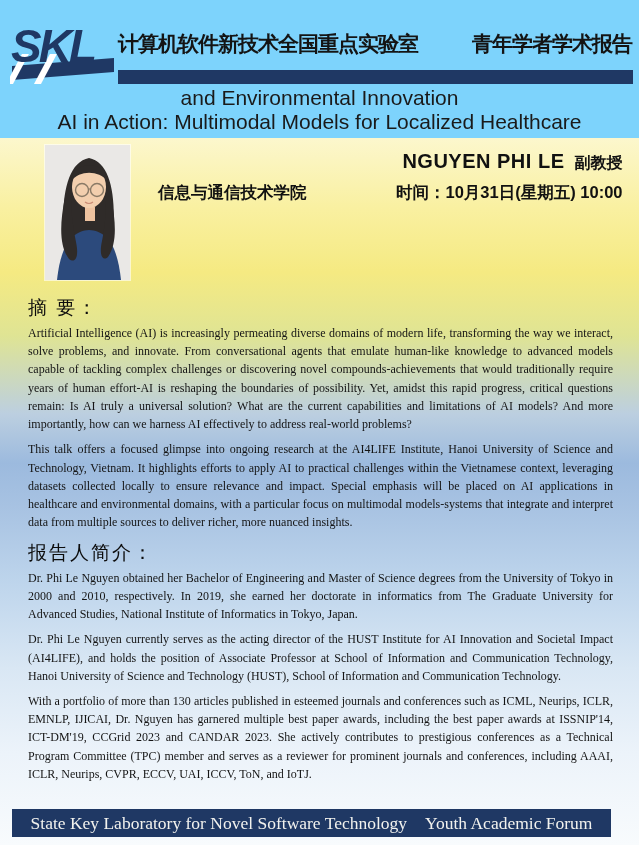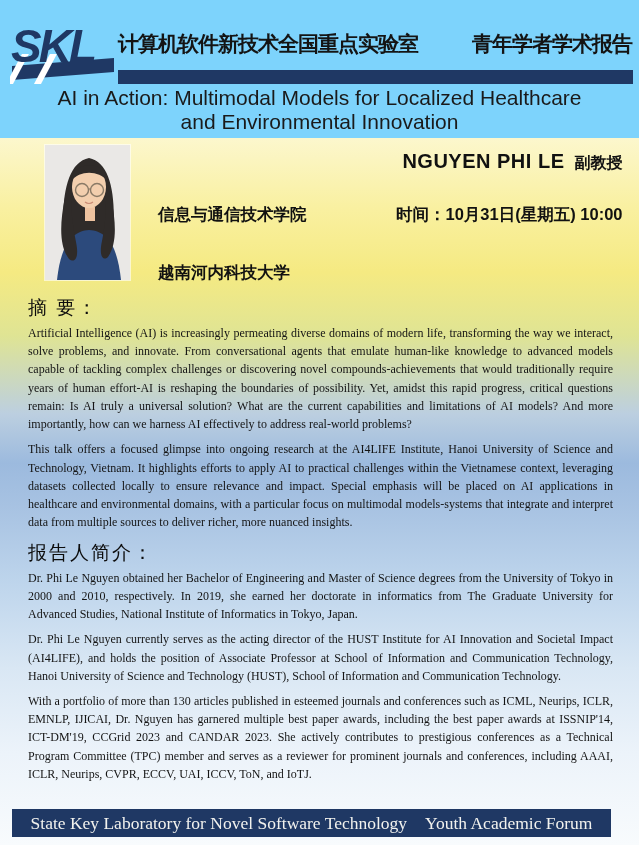--- a/index.html
+++ b/index.html
@@ -23,21 +23,21 @@
       #bccfe0 39%, #9cbade 46%, #a7c2e2 52%, #bed5ec 63%,
       #d9e7f4 75%, #ecf3fa 87%, #f8fbfd 100%);}
 
   
   .speaker-row{display:flex;padding:7px 20px 0 45px;height:142px;}
   .speaker-photo{width:85px;height:135px;flex:0 0 85px;box-shadow:0 0 0 1px rgba(255,255,255,.6);}
   .speaker-info{margin-left:28px;flex:1;padding-top:5px;}
   .speaker-name-row{font-size:20px;font-weight:bold;letter-spacing:.5px;text-align:right;}
   .speaker-name-row .sp-title{font-size:16px;margin-left:10px;letter-spacing:0;}
   .info-row{display:flex;font-weight:bold;font-size:16.5px;}
-  .info-row.r1{margin-top:30px;}
+  .info-row.r1{margin-top:8px;}
   .info-row.r2{margin-top:36px;}
   .info-left{width:238px;}
   .info-right{white-space:nowrap;}
 
   
   .sec-heading{margin:8px 0 3px 28px;font-size:19px;font-weight:normal;
                letter-spacing:2px;color:#0c0c0c;}
   .para{margin:0 26px 7px 28px;font-family:"Liberation Serif",serif;
         font-size:12px;line-height:1.52;text-align:justify;color:#141414;}
 
@@ -61,22 +61,22 @@
       <rect x="30" y="34" width="7" height="30" fill="#ffffff" transform="skewX(-28)"></rect>
       <rect x="58" y="34" width="7" height="30" fill="#ffffff" transform="skewX(-28)"></rect>
       <text x="1" y="42" font-family="Liberation Sans, sans-serif" font-size="46" font-weight="bold" font-style="italic" fill="#1f3864" letter-spacing="-3">SKL</text>
     </svg>
     <div class="lab-line">
       <span>计算机软件新技术全国重点实验室</span>
       <span>青年学者学术报告</span>
     </div>
     <div class="header-bar"></div>
     <div class="title">
+      <div>and Environmental Innovation</div>
       <div>AI in Action: Multimodal Models for Localized Healthcare</div>
-      <div>and Environmental Innovation</div>
     </div>
   </div>
 
   <div class="poster-body">
 
     <div class="speaker-row">
       <svg class="speaker-photo" viewBox="0 0 85 135">
         <rect width="85" height="135" fill="#eae8e6"></rect>
         <path d="M22 118 C14 66 18 18 44 13 C70 18 73 66 65 116 L52 108 L34 110 Z" fill="#2f2b29"></path>
         <path d="M40 62 h10 v14 h-10 Z" fill="#eec3a0"></path>
@@ -92,21 +92,20 @@
       </svg>
       <div class="speaker-info">
         <div class="speaker-name-row">
           <span>NGUYEN PHI LE</span><span class="sp-title">副教授</span>
         </div>
         <div class="info-row r1">
           <span class="info-left">信息与通信技术学院</span>
           <span class="info-right"><span>时间：</span><span>10月31日(星期五) 10:00</span></span>
         </div>
         <div class="info-row r2">
-          <span class="info-left">越南河内科技大学</span>
         </div>
       </div>
     </div>
 
     <div class="sec-heading">摘 要：</div>
     <p class="para">Artificial Intelligence (AI) is increasingly permeating diverse domains of modern life, transforming the way we interact, solve problems, and innovate. From conversational agents that emulate human-like knowledge to advanced models capable of tackling complex challenges or discovering novel compounds-achievements that would traditionally require years of human effort-AI is reshaping the boundaries of possibility. Yet, amidst this rapid progress, critical questions remain: Is AI truly a universal solution? What are the current capabilities and limitations of AI models? And more importantly, how can we harness AI effectively to address real-world problems?</p>
     <p class="para">This talk offers a focused glimpse into ongoing research at the AI4LIFE Institute, Hanoi University of Science and Technology, Vietnam. It highlights efforts to apply AI to practical challenges within the Vietnamese context, leveraging datasets collected locally to ensure relevance and impact. Special emphasis will be placed on AI applications in healthcare and environmental domains, with a particular focus on multimodal models-systems that integrate and interpret data from multiple sources to deliver richer, more nuanced insights.</p>
 
     <div class="sec-heading">报告人简介：</div>
     <p class="para">Dr. Phi Le Nguyen obtained her Bachelor of Engineering and Master of Science degrees from the University of Tokyo in 2000 and 2010, respectively. In 2019, she earned her doctorate in informatics from The Graduate University for Advanced Studies, National Institute of Informatics in Tokyo, Japan.</p>

